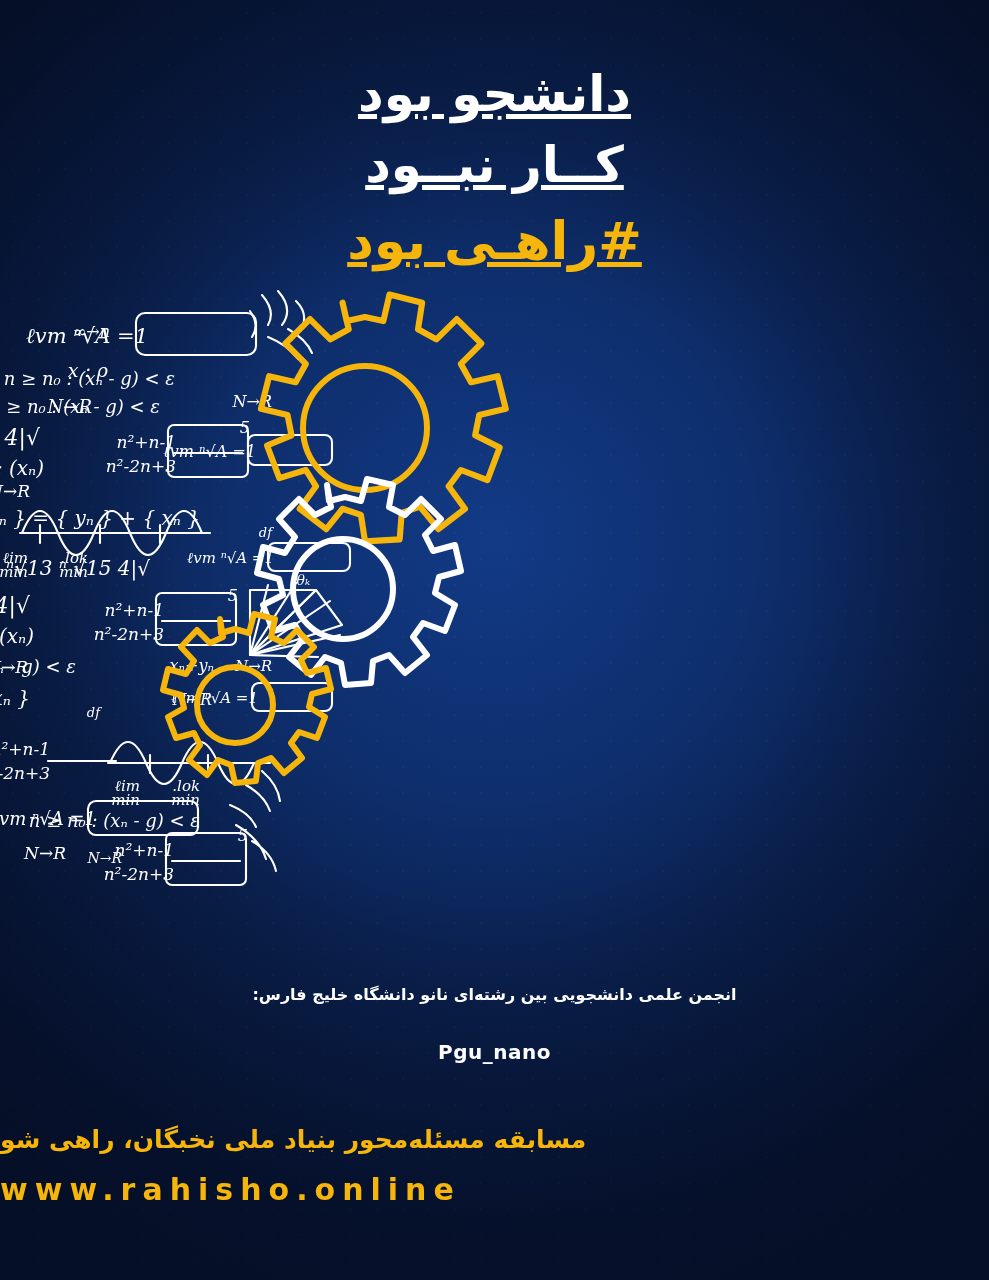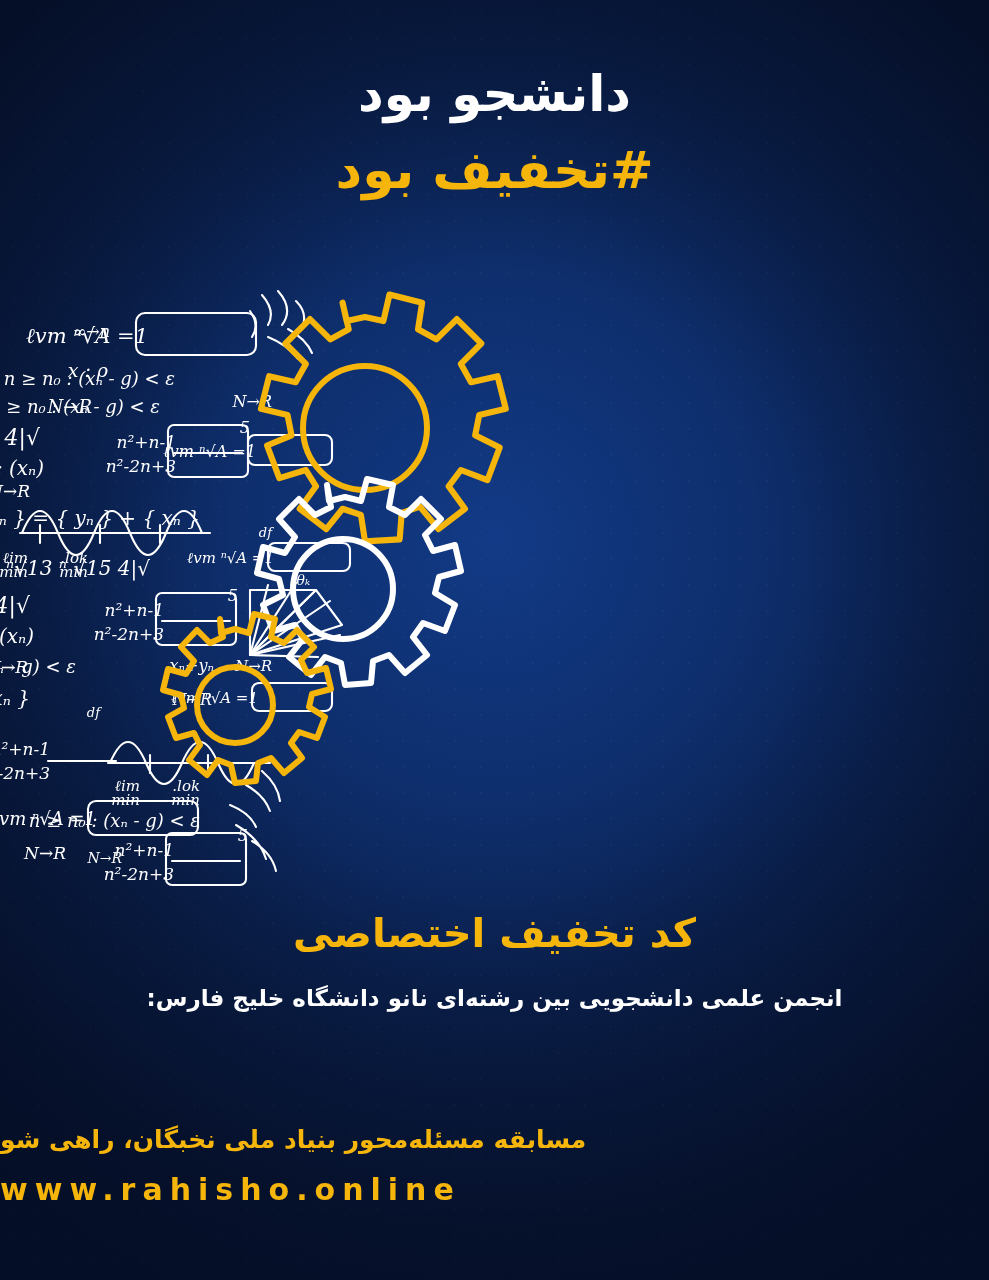--- a/index.html
+++ b/index.html
@@ -52,20 +52,21 @@
     text-align: center;
     line-height: 1.30;
   }
   .headline .l1,
   .headline .l2,
   .headline .l3 {
     display: block;
     font-weight: bold;
     letter-spacing: 1px;
     direction: rtl;
+    text-decoration: underline;
   }
   .headline .l1 {
     color: #ffffff;
     font-size: 50px;
     letter-spacing: 3px;
   }
   .headline .l2 {
     color: #ffffff;
     font-size: 50px;
     letter-spacing: 7px;
@@ -97,21 +98,21 @@
     font-size: 40px;
     font-weight: bold;
     letter-spacing: 2px;
   }
   .discount-sub {
     top: 985px;
     left: 0;
     right: 0;
     text-align: center;
     color: #ffffff;
-    font-size: 23px;
+    font-size: 16px;
     font-weight: bold;
     letter-spacing: 0px;
   }
   .discount-code {
     top: 1040px;
     left: 0;
     right: 0;
     text-align: center;
     color: #ffffff;
     font-size: 20px;
@@ -141,21 +142,22 @@
     letter-spacing: 7px;
   }
 </style>
 </head>
 <body>
 
 <div id="poster">
 
   <div class="layer headline">
     <span class="l1">دانشجو بود</span>
-    <span class="l3">#تخفیف بود</span>
+    <span class="l2">کــار  نبــود</span>
+    <span class="l3">#راهـی بود</span>
   </div>
 
   <svg id="art" class="layer" viewBox="0 0 989 610">
     <defs>
       <style>
         .wh { fill:none; stroke:#ffffff; stroke-width:2.1; stroke-linecap:round; stroke-linejoin:round; }
         .whT { font-family:"DejaVu Serif", serif; fill:#ffffff; font-style:italic; }
         .gear { fill:none; stroke:#f5b50a; stroke-width:6; stroke-linejoin:round; }
         .gearw { fill:none; stroke:#ffffff; stroke-width:6; stroke-linejoin:round; }
       </style>
@@ -299,19 +301,19 @@
                  L66,-65 L72,-52 L91,-57 L96,-36 L77,-31 L74,-18 L90,-8 L82,13
                  L64,7 L56,18 L67,33 L49,48 L36,33 L23,38 L21,56 L0,58
                  L-4,40 L-17,35 L-28,50 L-46,35 L-35,20 L-41,8 L-59,13 L-67,-8
                  L-51,-17 L-54,-30 L-72,-35 L-67,-56 L-49,-51 L-41,-64 L-54,-78 L-38,-95
                  L-25,-82 L-12,-88 L-15,-106 L-14,-92 Z"></path>
         <circle cx="0" cy="-20" r="38"></circle>
       </g>
     </g>
   </svg>
 
-  <div class="layer discount-title">کد تخفیف اختصاصی</div>
   <div class="layer discount-sub">انجمن علمی دانشجویی بین رشته‌ای نانو دانشگاه خلیج فارس:</div>
+  <div class="layer discount-code">Pgu_nano</div>
 
   <div class="layer footer-line">مسابقه مسئله‌محور بنیاد ملی نخبگان، راهی شو</div>
   <div class="layer footer-url">www.rahisho.online</div>
 
 </div>
 
 </body></html>

